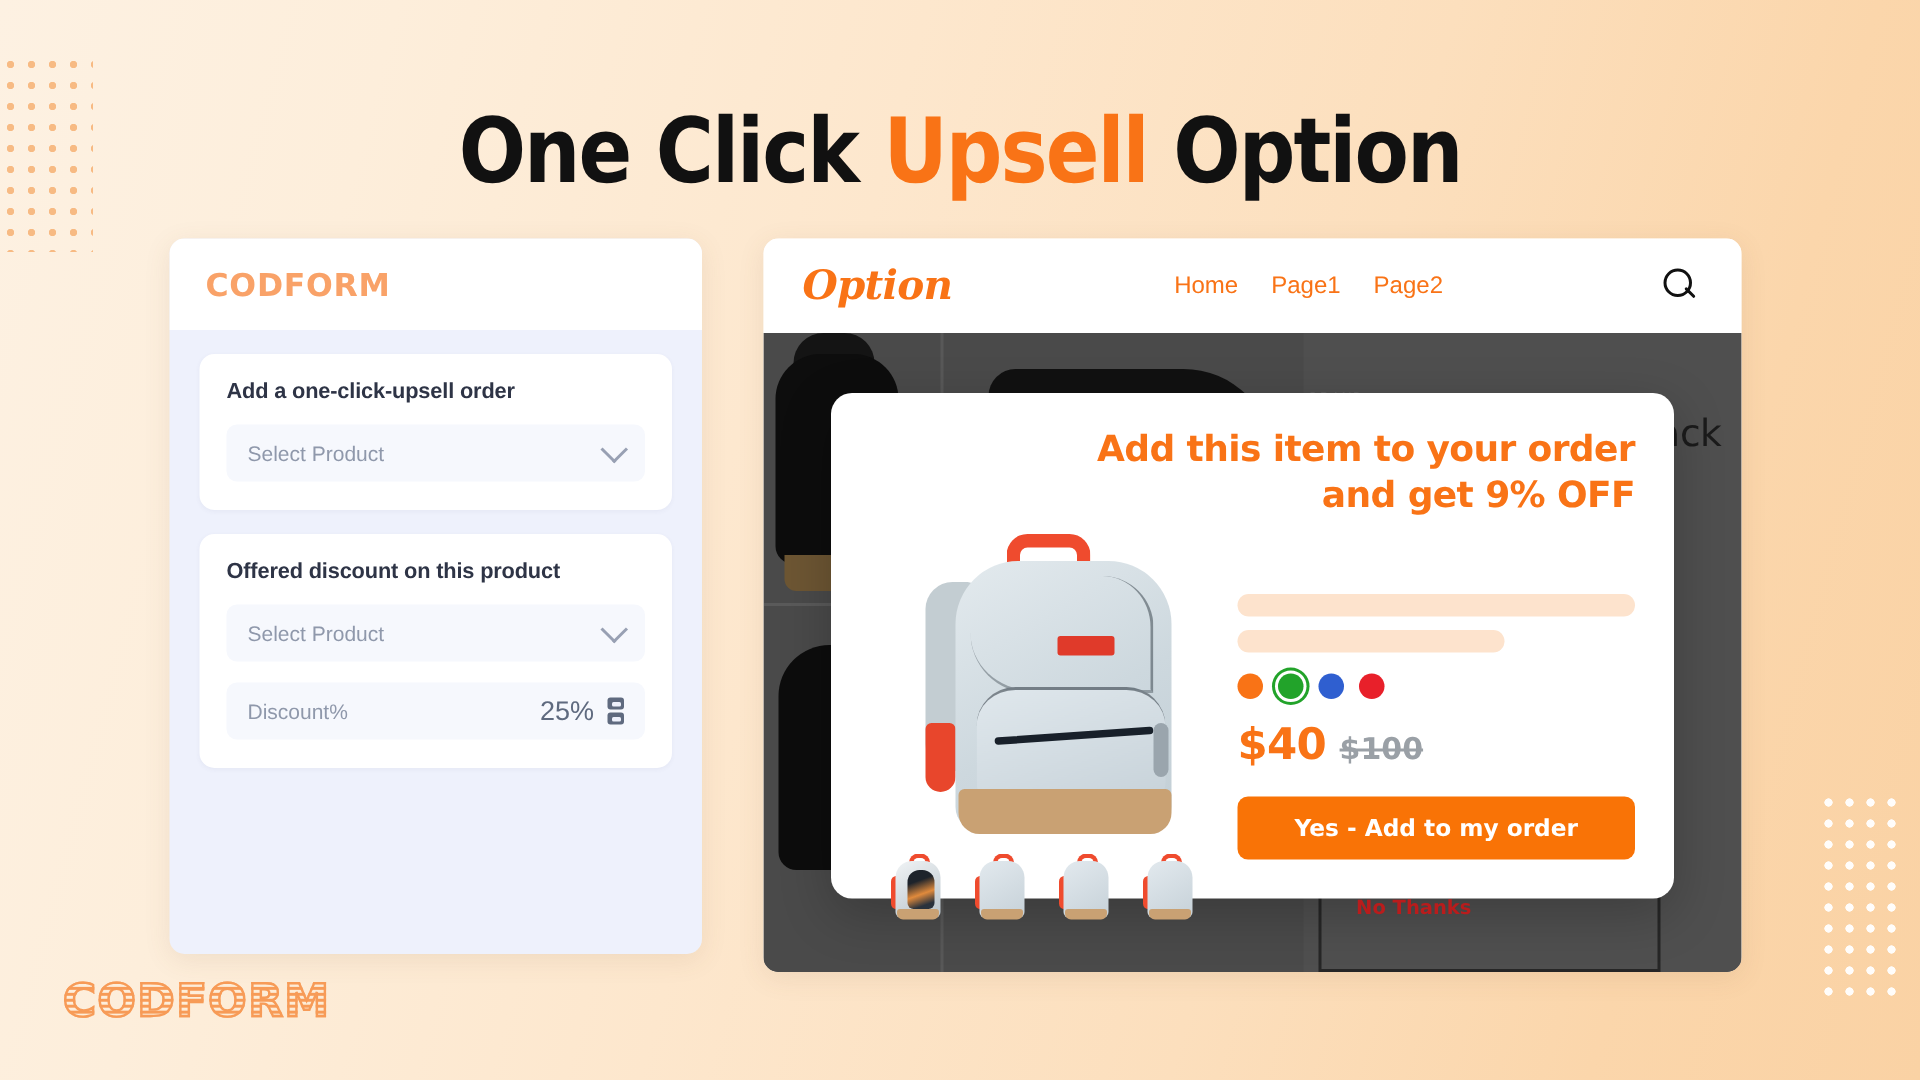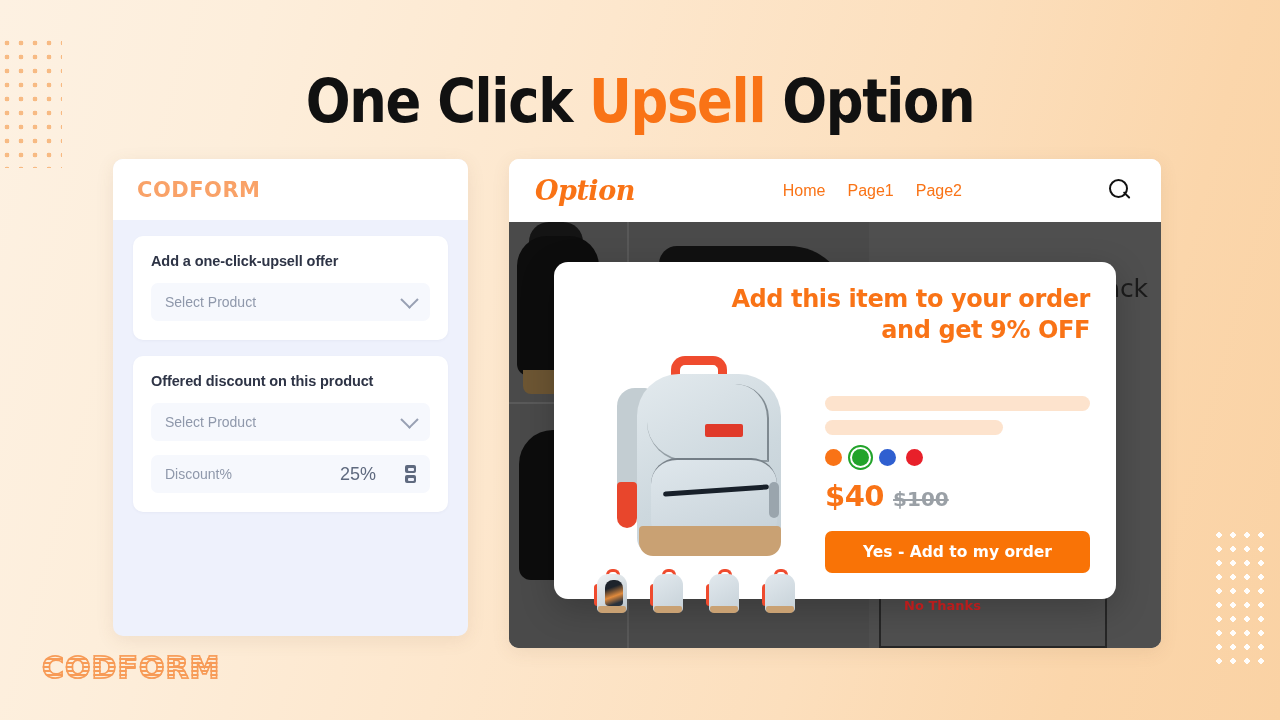--- a/index.html
+++ b/index.html
@@ -97,21 +97,21 @@
   .field {
     background: #f6f8fd;
     border-radius: 7px;
     height: 38px;
     display: flex;
     align-items: center;
     padding: 0 14px;
     color: #8f98ab;
     font-size: 14px;
   }
-  .field + .field { margin-top: 14px; gap: 20px; }
+  .field + .field { margin-top: 14px; }
   .field .fill { flex: 1; }
   .chev {
     width: 13px; height: 13px;
     border-right: 2px solid #98a0b3;
     border-bottom: 2px solid #98a0b3;
     transform: rotate(45deg) translate(-2px,-2px);
   }
   .field .disc-value { color: #5d6membrane; }
   .disc-value { color: #5f6a7f; font-size: 18px; margin-right: 9px; }
   .stepper {
@@ -486,21 +486,21 @@
   <span>One Click </span><span class="hl-accent">Upsell</span><span> Option</span>
 </div>
 
 <div class="app-panel">
   <div class="app-topbar">
     <div class="brand-codform">CODFORM</div>
   </div>
   <div class="app-body">
 
     <div class="card">
-      <div class="card-title">Add a one-click-upsell offer</div>
+      <div class="card-title">Add a one-click-upsell order</div>
       <div class="field">
         <span class="fill">Select Product</span>
         <span class="chev"></span>
       </div>
     </div>
 
     <div class="card">
       <div class="card-title">Offered discount on this product</div>
       <div class="field">
         <span class="fill">Select Product</span>

